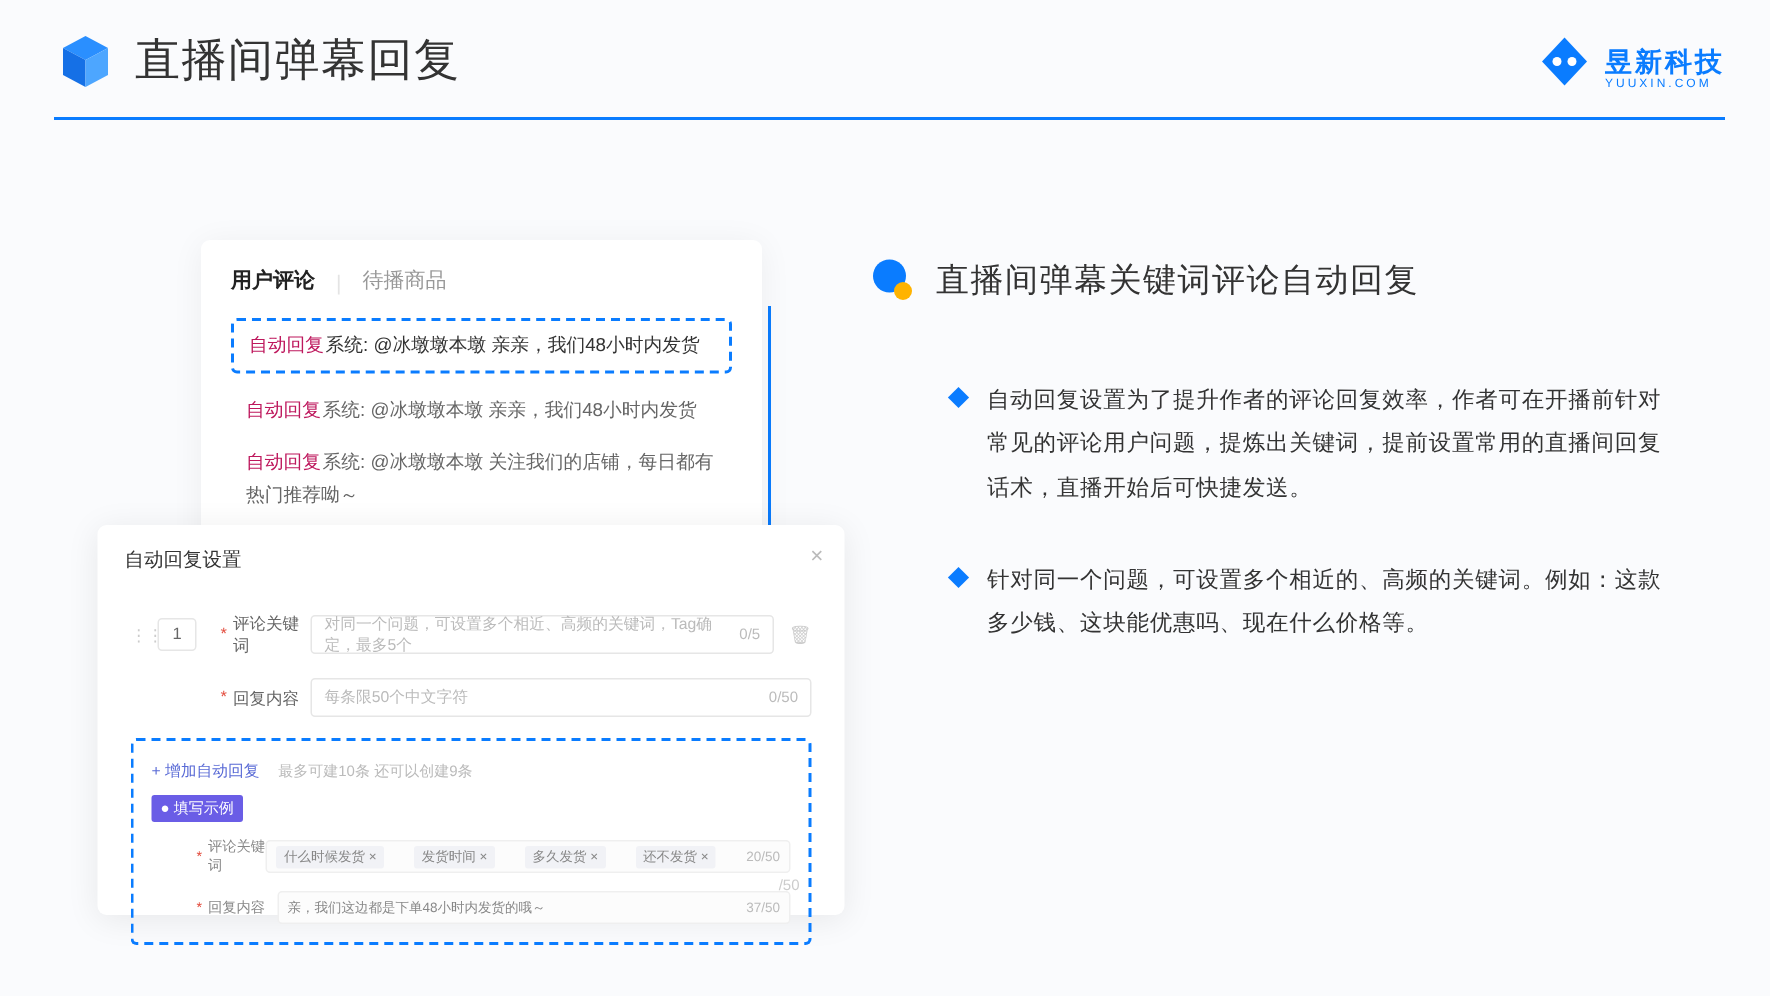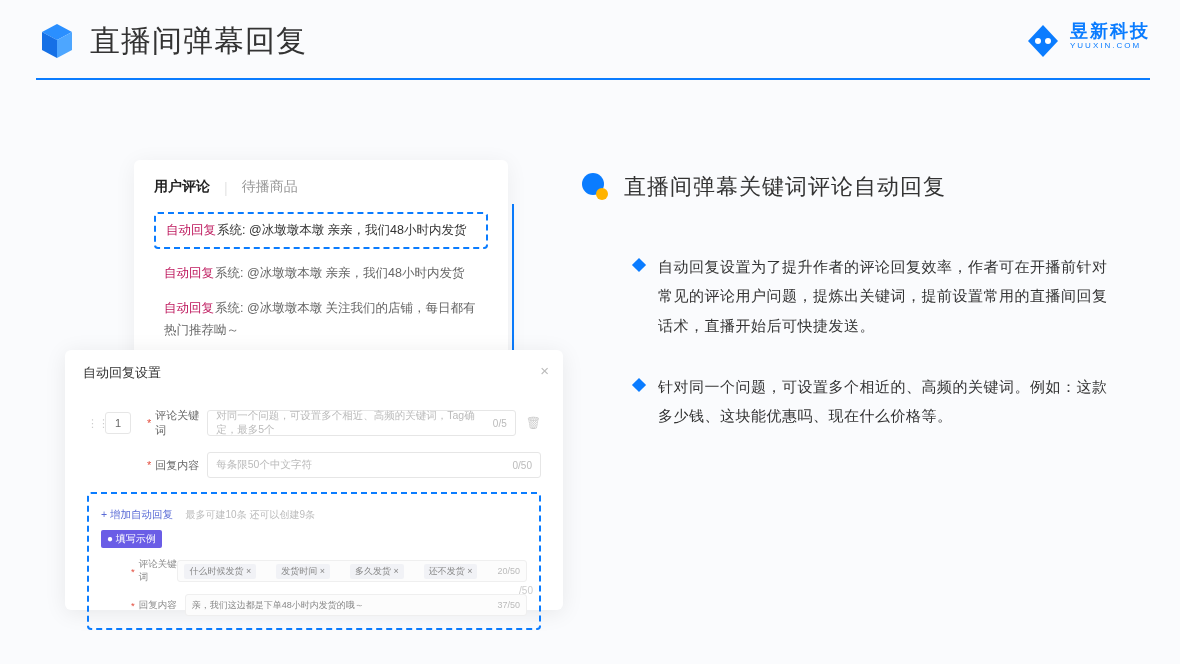--- a/index.html
+++ b/index.html
@@ -1,23 +1,23 @@
 <!DOCTYPE html>
 <html><head>
 <meta charset="utf-8">
 <style>
 *{margin:0;padding:0;box-sizing:border-box}
 body{background:#fafbfd;width:1180px;height:664px;font-family:"Microsoft YaHei","PingFang SC",sans-serif;position:relative;overflow:hidden}
 .slide{width:1180px;height:664px;position:relative;background:#fafbfd}
 
 
-.page-header{position:absolute;left:36px;top:20px;right:30px;display:flex;align-items:flex-end}
+.page-header{position:absolute;left:36px;top:20px;right:30px;display:flex;align-items:flex-start}
 .cube-icon{width:42px;height:42px;margin-right:12px;position:relative}
 .page-title{font-size:30px;color:#333;font-weight:400;letter-spacing:1px}
-.brand-block{position:absolute;right:30px;top:22px;display:flex;align-items:flex-start}
+.brand-block{position:absolute;right:30px;top:22px;display:flex;align-items:flex-end}
 .brand-logo{width:38px;height:38px;margin-right:8px}
 .brand-text{display:flex;flex-direction:column;line-height:1}
 .brand-cn{color:#0a7cff;font-size:18px;font-weight:bold;letter-spacing:2px}
 .brand-en{color:#0a7cff;font-size:8px;letter-spacing:2px;margin-top:2px}
 .head-hr{position:absolute;left:36px;right:30px;top:78px;height:2px;background:#0a7cff}
 
 
 .right-col{position:absolute;left:580px;top:172px;width:530px}
 .sub-head{display:flex;align-items:center;margin-bottom:50px}
 .sub-icon{width:30px;height:30px;margin-right:14px;position:relative}

